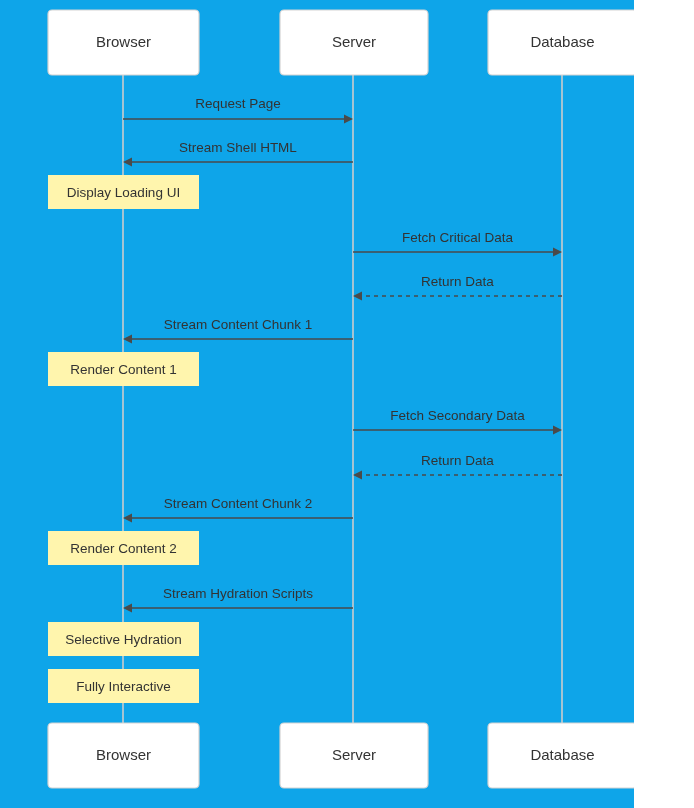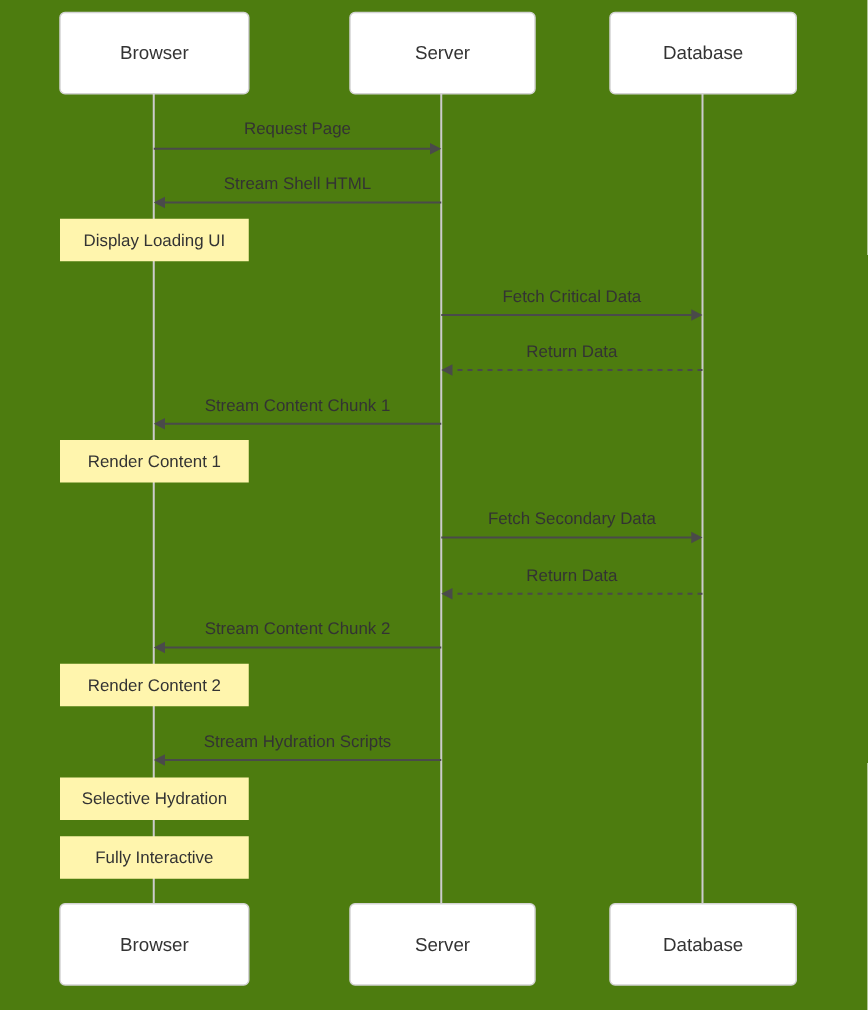--- a/index.html
+++ b/index.html
@@ -5,23 +5,23 @@
   html, body {
     margin: 0;
     padding: 0;
     background: #ffffff;
   }
   body {
     font-family: "Liberation Sans", sans-serif;
   }
   #diagram-root {
     position: relative;
-    width: 694px;
+    width: 634px;
     height: 808px;
-    background: #4d7c0f;
+    background: #0ea5e9;
     overflow: hidden;
     text-decoration: underline;
   }
   #seq-svg {
     position: absolute;
     left: 0;
     top: 0;
     width: 694px;
     height: 808px;
     display: block;

